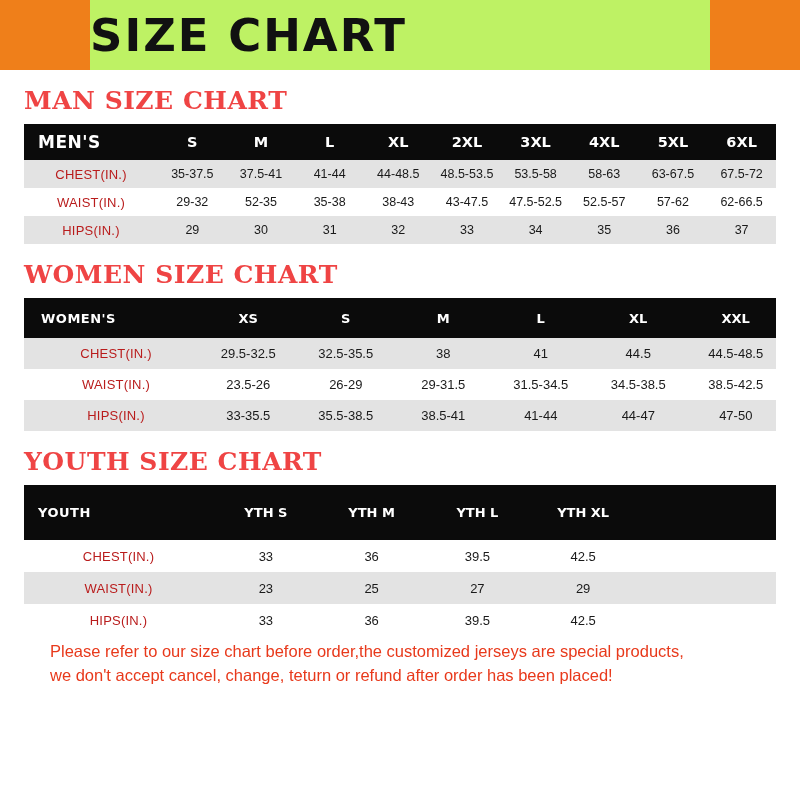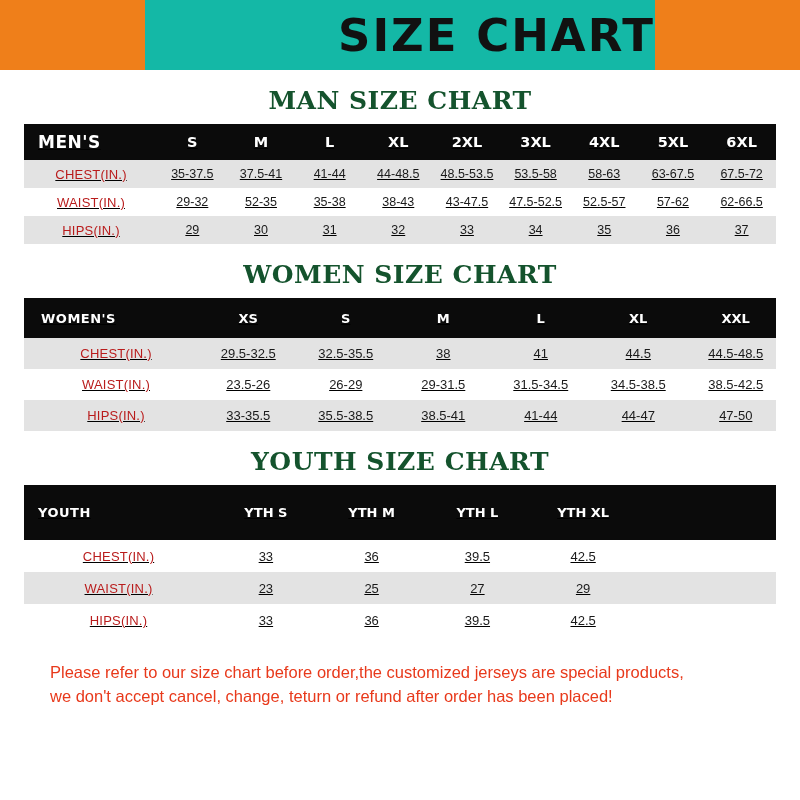--- a/index.html
+++ b/index.html
@@ -22,57 +22,56 @@
   }
   
   .banner {
     height: 70px;
     background: #ef7f1a;
     display: flex;
     align-items: center;
     justify-content: center;
   }
   .banner-inner {
-    background: #14b8a6;
-    width: 510px;
+    background: #bef264;
+    width: 620px;
     height: 70px;
     display: flex;
     align-items: center;
-    justify-content: flex-end;
+    justify-content: flex-start;
   }
   .banner-title {
     font-family: "DejaVu Sans", sans-serif;
     font-weight: bold;
     font-size: 45px;
     letter-spacing: 2px;
     color: #111111;
     line-height: 1;
   }
 
   .content {
     padding: 0 24px;
     box-sizing: border-box;
   }
 
   .section-title {
-    text-align: center;
+    text-align: left;
     font-family: "DejaVu Serif", serif;
     font-weight: bold;
     font-size: 25px;
-    color: #14532d;
+    color: #ef4444;
     margin: 16px 0 9px 0;
     letter-spacing: 0.5px;
   }
 
   table.size-table {
     width: 752px;
     border-collapse: collapse;
     table-layout: fixed;
     margin: 4px auto;
-    text-decoration: underline;
   }
   table.size-table th,
   table.size-table td {
     text-align: center;
     font-size: 12.5px;
     color: #1a1a1a;
     padding: 0;
     height: 28px;
     vertical-align: middle;
     white-space: nowrap;
@@ -103,21 +102,21 @@
     color: #b91c1c;
   }
 
   
   #women-table th, #women-table td { height: 31px; font-size: 13px; padding-left: 17px; }
   #women-table thead th { height: 40px; }
   #youth-table th, #youth-table td { height: 32px; font-size: 13px; }
   #youth-table thead th { height: 55px; }
 
   .footer-note {
-    margin-top: 25px;
+    margin-top: 4px;
     padding: 0 26px;
     color: #e8391b;
     font-size: 16.5px;
     line-height: 1.45;
     font-family: "Liberation Sans", sans-serif;
   }
   .footer-note div { white-space: nowrap; }
 </style>
 </head>
 <body>

